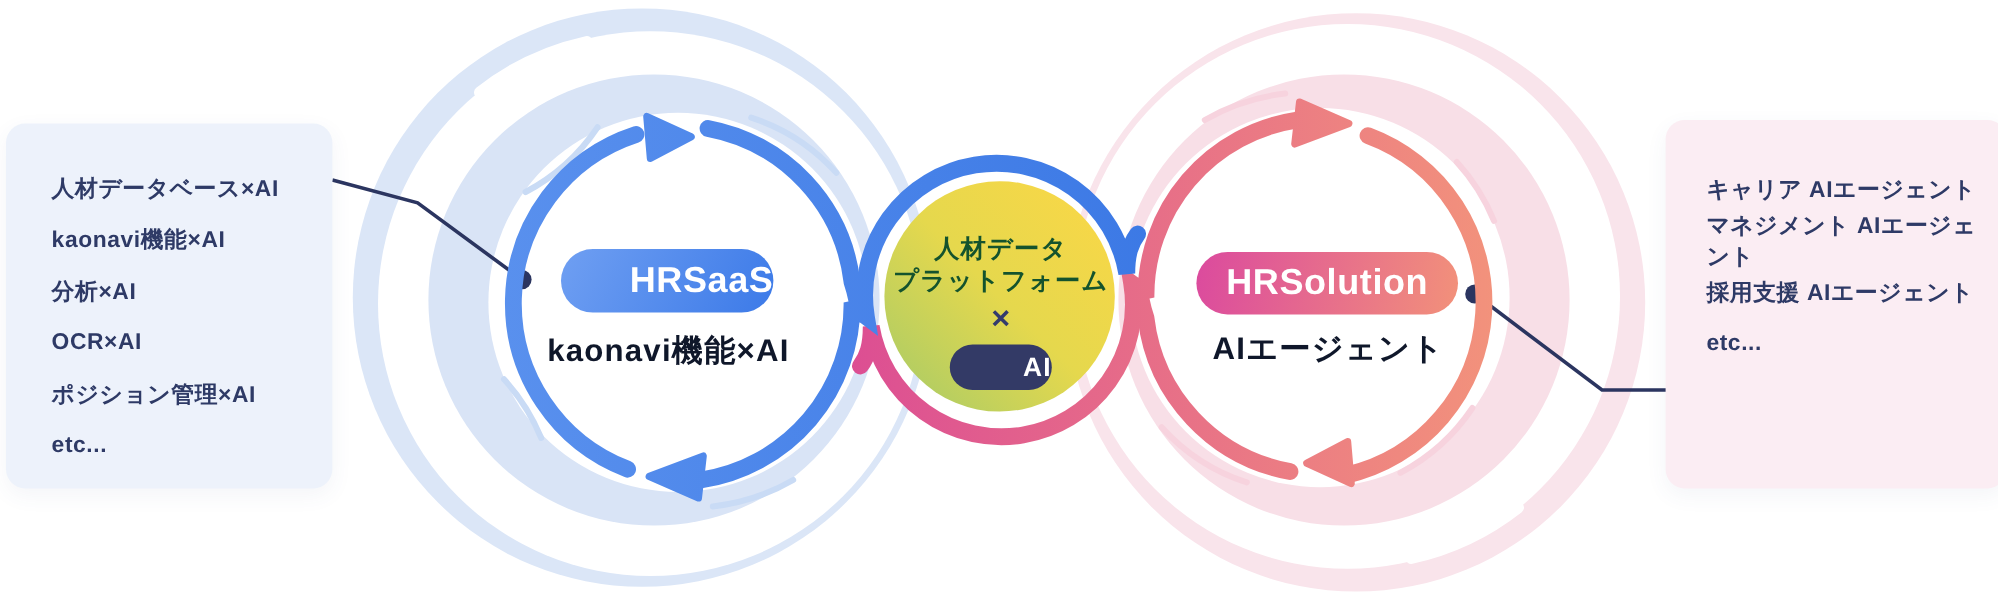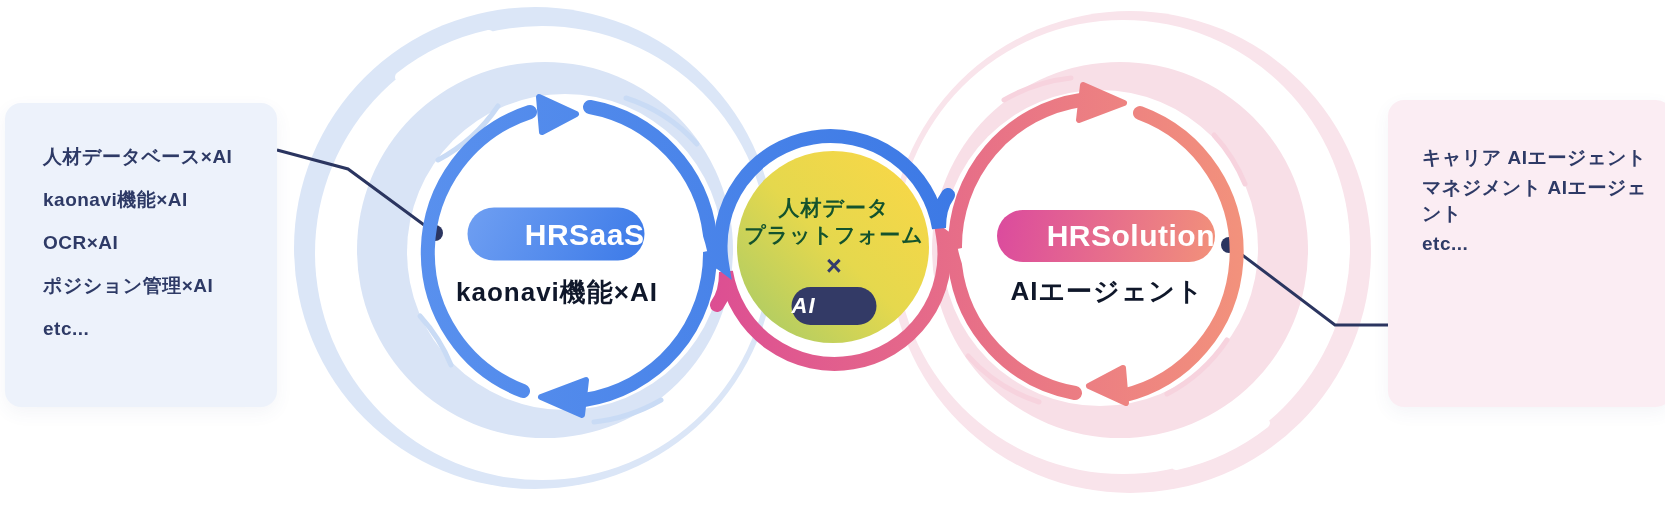--- a/index.html
+++ b/index.html
@@ -3,32 +3,32 @@
 <meta charset="utf-8">
 <style>
   html,body{margin:0;padding:0;background:#ffffff;}
   body{font-family:"Liberation Sans","DejaVu Sans",sans-serif;}
   .stage{position:relative;width:1665px;height:512px;overflow:hidden;background:#ffffff;}
   .stage svg{position:absolute;left:0;top:0;}
   .overlay{position:absolute;transform:translate(-50%,-50%);white-space:nowrap;}
   .pill{display:flex;align-items:center;justify-content:center;border-radius:28px;
         color:#ffffff;font-weight:bold;font-size:30px;letter-spacing:.5px;}
   .pill-blue{background:linear-gradient(118deg,#6f9ff2 0%,#3c7ae8 100%);}
-  .pill-pink{background:linear-gradient(100deg,#db4a9e 0%,#f2917a 100%);justify-content:flex-end;}
+  .pill-pink{background:linear-gradient(100deg,#db4a9e 0%,#f2917a 100%);}
   .subtitle{font-size:26px;font-weight:bold;color:#0f172a;letter-spacing:1px;}
   .card{position:absolute;border-radius:16px;display:flex;flex-direction:column;
         box-shadow:0 6px 18px rgba(60,80,140,.06);}
   .card-left{left:5px;top:103px;width:272px;height:304px;background:#edf2fb;padding:32px 0 0 38px;box-sizing:border-box;}
   .card-right{left:1388px;top:100px;width:284px;height:307px;background:#fbedf3;padding:36px 12px 0 34px;box-sizing:border-box;}
   .card-item{height:43px;display:flex;align-items:center;font-size:19px;font-weight:bold;
              color:#2e3a66;letter-spacing:.5px;}
   .center-text{color:#14532d;font-weight:bold;text-align:center;line-height:27px;font-size:21px;letter-spacing:1px;}
   .center-x{color:#343c6d;font-weight:bold;font-size:27px;}
-  .ai-badge{display:flex;align-items:center;justify-content:flex-start;background:#333a66;
-            border-radius:19px;color:#ffffff;font-weight:bold;font-size:22px;letter-spacing:1px;font-style:italic;}
+  .ai-badge{display:flex;align-items:center;justify-content:flex-end;background:#333a66;
+            border-radius:19px;color:#ffffff;font-weight:bold;font-size:22px;letter-spacing:1px;}
 </style>
 </head>
 <body>
 
 <div class="stage">
 
   <svg width="1665" height="512" viewBox="0 0 1665 512">
     <defs>
       <linearGradient id="yellowGrad" x1="0" y1="1" x2="1" y2="0">
         <stop offset="0" stop-color="#a3ca69"></stop>
@@ -117,24 +117,26 @@
     <div>プラットフォーム</div>
   </div>
   <div class="overlay center-x" style="left:834px;top:266px;">×</div>
   <div class="overlay ai-badge" style="left:834px;top:306px;width:85px;height:38px;">
     <span>AI</span>
   </div>
 
   <div class="card card-left">
     <div class="card-item">人材データベース×AI</div>
     <div class="card-item">kaonavi機能×AI</div>
+    <div class="card-item">分析×AI</div>
     <div class="card-item">OCR×AI</div>
     <div class="card-item">ポジション管理×AI</div>
     <div class="card-item">etc...</div>
   </div>
 
   <div class="card card-right">
     <div class="card-item">キャリア AIエージェント</div>
     <div class="card-item">マネジメント AIエージェント</div>
+    <div class="card-item">採用支援 AIエージェント</div>
     <div class="card-item">etc...</div>
   </div>
 
 </div>
 
 </body></html>

